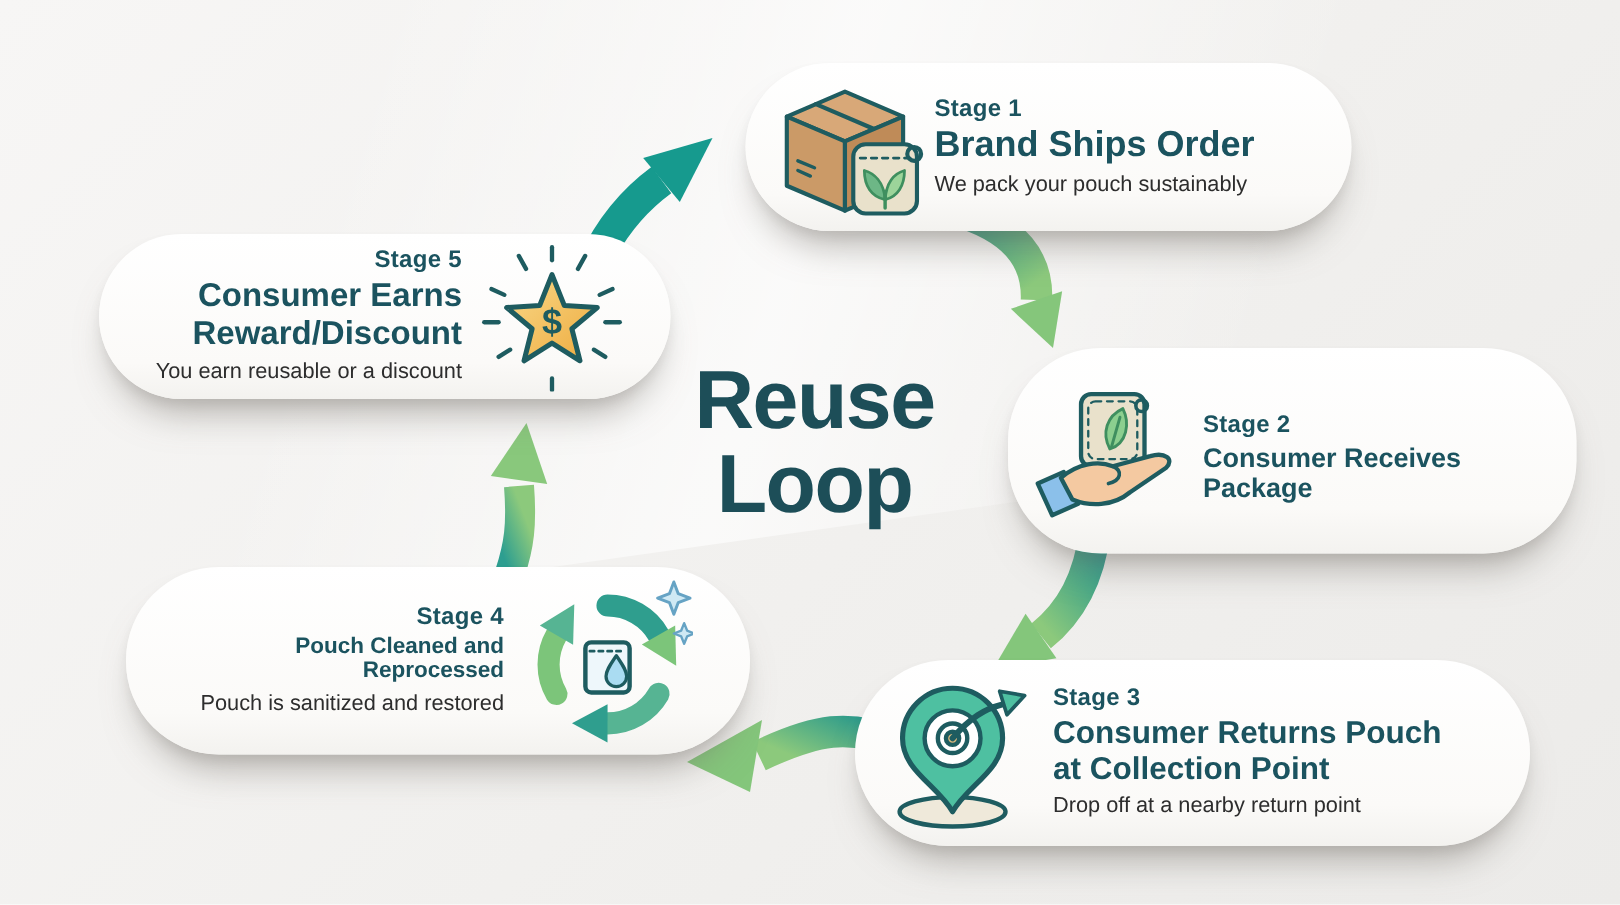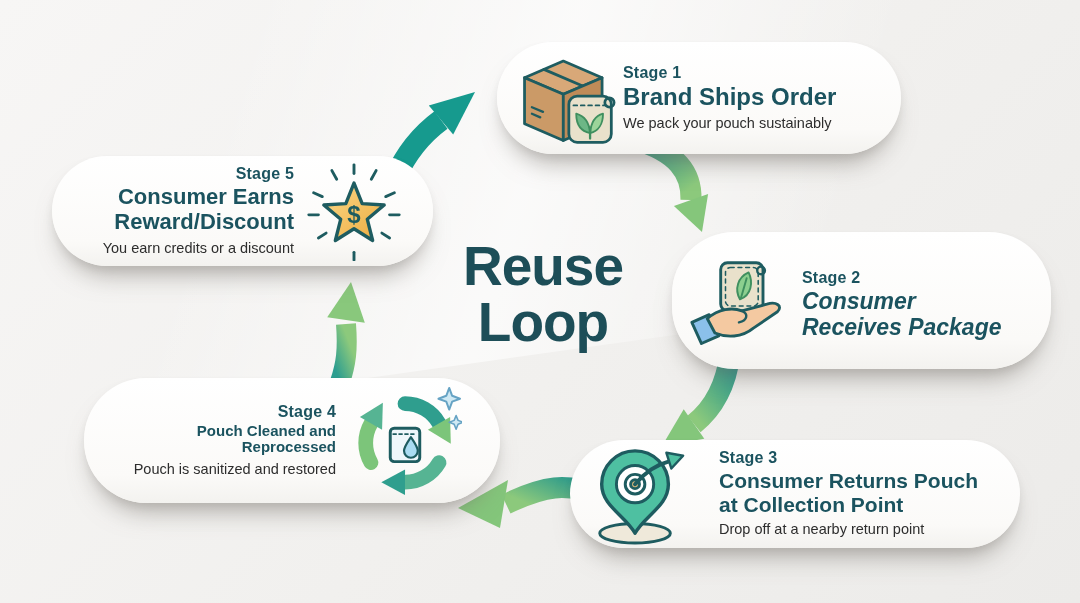--- a/index.html
+++ b/index.html
@@ -24,30 +24,30 @@
   .card-icon svg{display:block;}
   .card-text{display:flex;flex-direction:column;}
   .icon-right .card-text{text-align:right;align-items:flex-end;}
   .stage-label{font-size:16px;font-weight:700;color:#1b535f;letter-spacing:.2px;}
   .heading{font-weight:700;color:#1b535f;line-height:1.12;margin:2px 0 4px;}
   .desc{font-size:14.5px;color:#2d2d2d;line-height:1.25;}
   #card-s1{left:497px;top:42px;width:366px;height:112px;border-radius:56px;padding:0 24px 0 14px;}
   #card-s1 .heading{font-size:24px;}
   #card-s1 .card-text{width:236px;}
   #card-s2{left:672px;top:232px;width:341px;height:124px;border-radius:62px;padding:13px 22px 0 16px;gap:14px;}
-  #card-s2 .heading{font-size:23px;font-style:italic;}
+  #card-s2 .heading{font-size:18px;}
   #card-s2 .card-text{width:206px;}
   #card-s2 .desc{font-size:14px;}
-  #card-s3{left:570px;top:440px;width:412px;height:108px;border-radius:62px;padding:0 22px 0 16px;gap:31px;}
+  #card-s3{left:570px;top:440px;width:412px;height:124px;border-radius:62px;padding:0 22px 0 16px;gap:14px;}
   #card-s3 .heading{font-size:21px;}
   #card-s3 .card-text{width:276px;}
   #card-s4{left:84px;top:378px;width:374px;height:125px;border-radius:62px;padding:0 14px 0 28px;gap:12px;}
   #card-s4 .heading{font-size:15px;}
   #card-s4 .card-text{width:224px;}
-  #card-s5{left:52px;top:156px;width:345px;height:110px;border-radius:55px;padding:0 10px 0 26px;gap:10px;}
+  #card-s5{left:66px;top:156px;width:345px;height:110px;border-radius:55px;padding:0 10px 0 26px;gap:10px;}
   #card-s5 .heading{font-size:22px;}
   #card-s5 .card-text{width:216px;}
   .center-title{
     position:absolute;left:428px;top:238px;width:230px;text-align:center;
     font-size:55px;font-weight:800;color:#1d4e58;line-height:1.02;letter-spacing:-1px;
   }
 </style>
 </head>
 <body>
 
@@ -195,21 +195,21 @@
         <path d="M103,4 L106,12 L114,15 L106,18 L103,26 L100,18 L92,15 L100,12 Z" fill="#cfe9f4" stroke="#66a3c4" stroke-width="2"></path>
         <path d="M110,32 L112,37 L117,39 L112,41 L110,46 L108,41 L103,39 L108,37 Z" fill="#cfe9f4" stroke="#66a3c4" stroke-width="1.6"></path>
       </svg>
     </div>
   </div>
 
   <div class="card icon-right" id="card-s5">
     <div class="card-text">
       <span class="stage-label">Stage 5</span>
       <span class="heading">Consumer Earns Reward/Discount</span>
-      <span class="desc">You earn credits or a discount</span>
+      <span class="desc">You earn reusable or a discount</span>
     </div>
     <div class="card-icon">
       <svg width="100" height="100" viewBox="0 0 104 104" stroke-linejoin="round" stroke-linecap="round">
         <defs>
             <linearGradient id="goldGrad" x1="0" y1="0" x2="1" y2="1">
           <stop offset="0" stop-color="#f9d98a"></stop>
               <stop offset="1" stop-color="#eeab3e"></stop>
         </linearGradient>
           </defs>
         <g stroke="#1e5c60" stroke-width="3">

